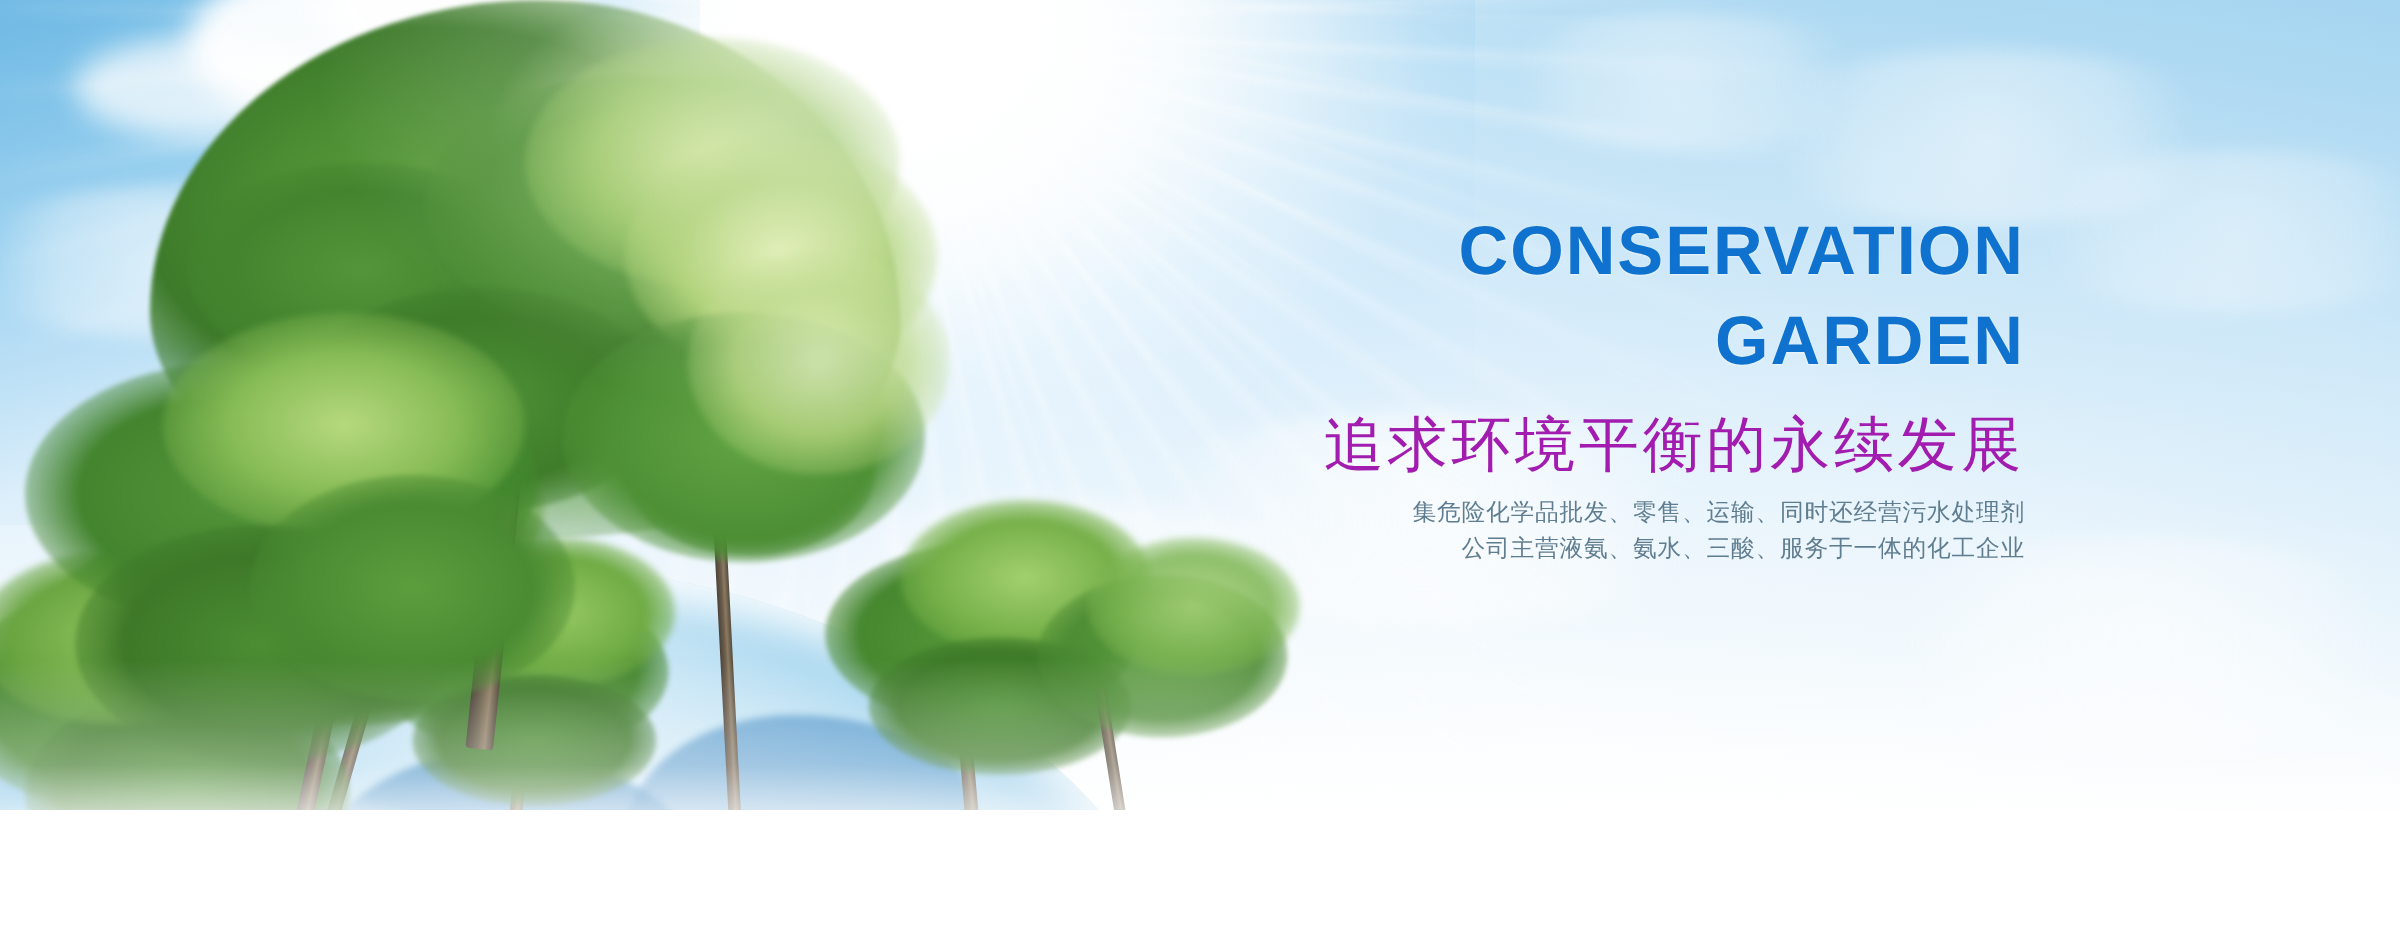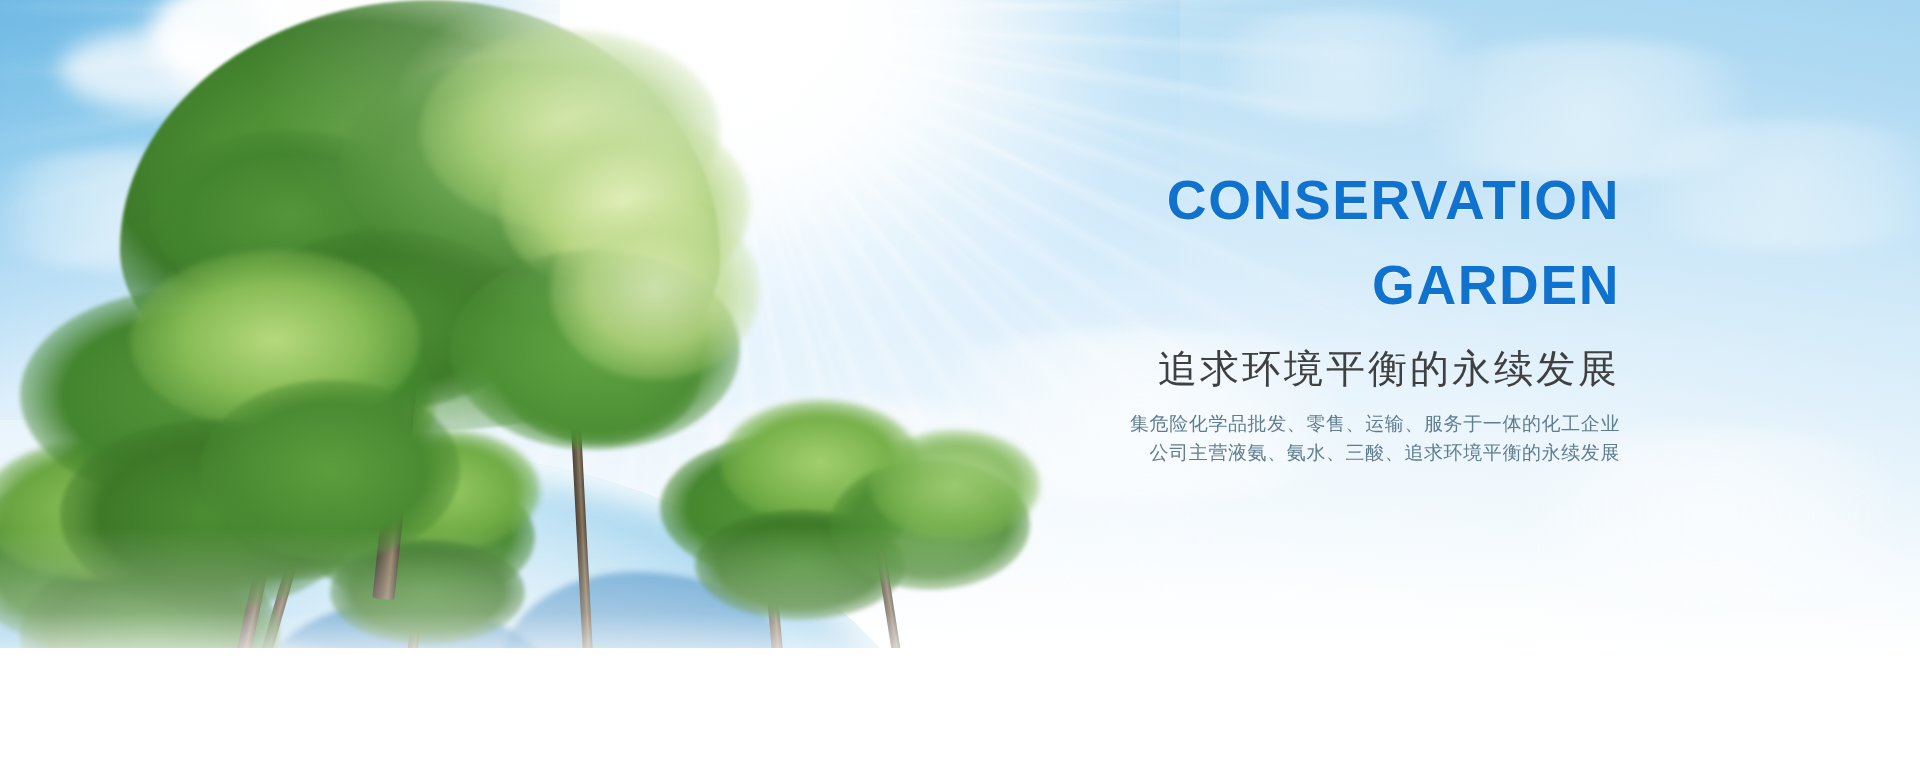--- a/index.html
+++ b/index.html
@@ -155,28 +155,28 @@
   #headline-1,#headline-2{
     font-family:"Liberation Sans","DejaVu Sans",sans-serif;
     font-weight:bold;
     font-size:55px;
     line-height:64px;
     letter-spacing:1.6px;
     color:#0f72ce;
     margin:0;
     text-shadow:0 1px 2px rgba(255,255,255,.55);
   }
-  #headline-2{margin-top:21px;}
+  #headline-2{margin-top:8px;}
   #subtitle{
     font-family:"DejaVu Sans","Liberation Sans",sans-serif;
     font-weight:300;
-    font-size:39px;
+    font-size:48px;
     line-height:52px;
     letter-spacing:3px;
-    color:#404040;
+    color:#a21caf;
     margin:26px 0 0 0;
     white-space:nowrap;
   }
   #desc{margin:14px 0 0 0;}
   #desc .line{
     font-family:"DejaVu Sans","Liberation Sans",sans-serif;
     font-size:19px;
     line-height:29px;
     letter-spacing:.6px;
     color:#5f7d90;
@@ -310,19 +310,19 @@
 
   <div id="text-panel">
 
     <h1 id="headline-1">CONSERVATION</h1>
 
     <h1 id="headline-2">GARDEN</h1>
 
     <div id="subtitle">追求环境平衡的永续发展</div>
 
     <div id="desc">
-      <div class="line">集危险化学品批发、零售、运输、服务于一体的化工企业</div>
-      <div class="line">公司主营液氨、氨水、三酸、追求环境平衡的永续发展</div>
+      <div class="line">集危险化学品批发、零售、运输、同时还经营污水处理剂</div>
+      <div class="line">公司主营液氨、氨水、三酸、服务于一体的化工企业</div>
     </div>
 
   </div>
 
 </div>
 
 </body></html>

